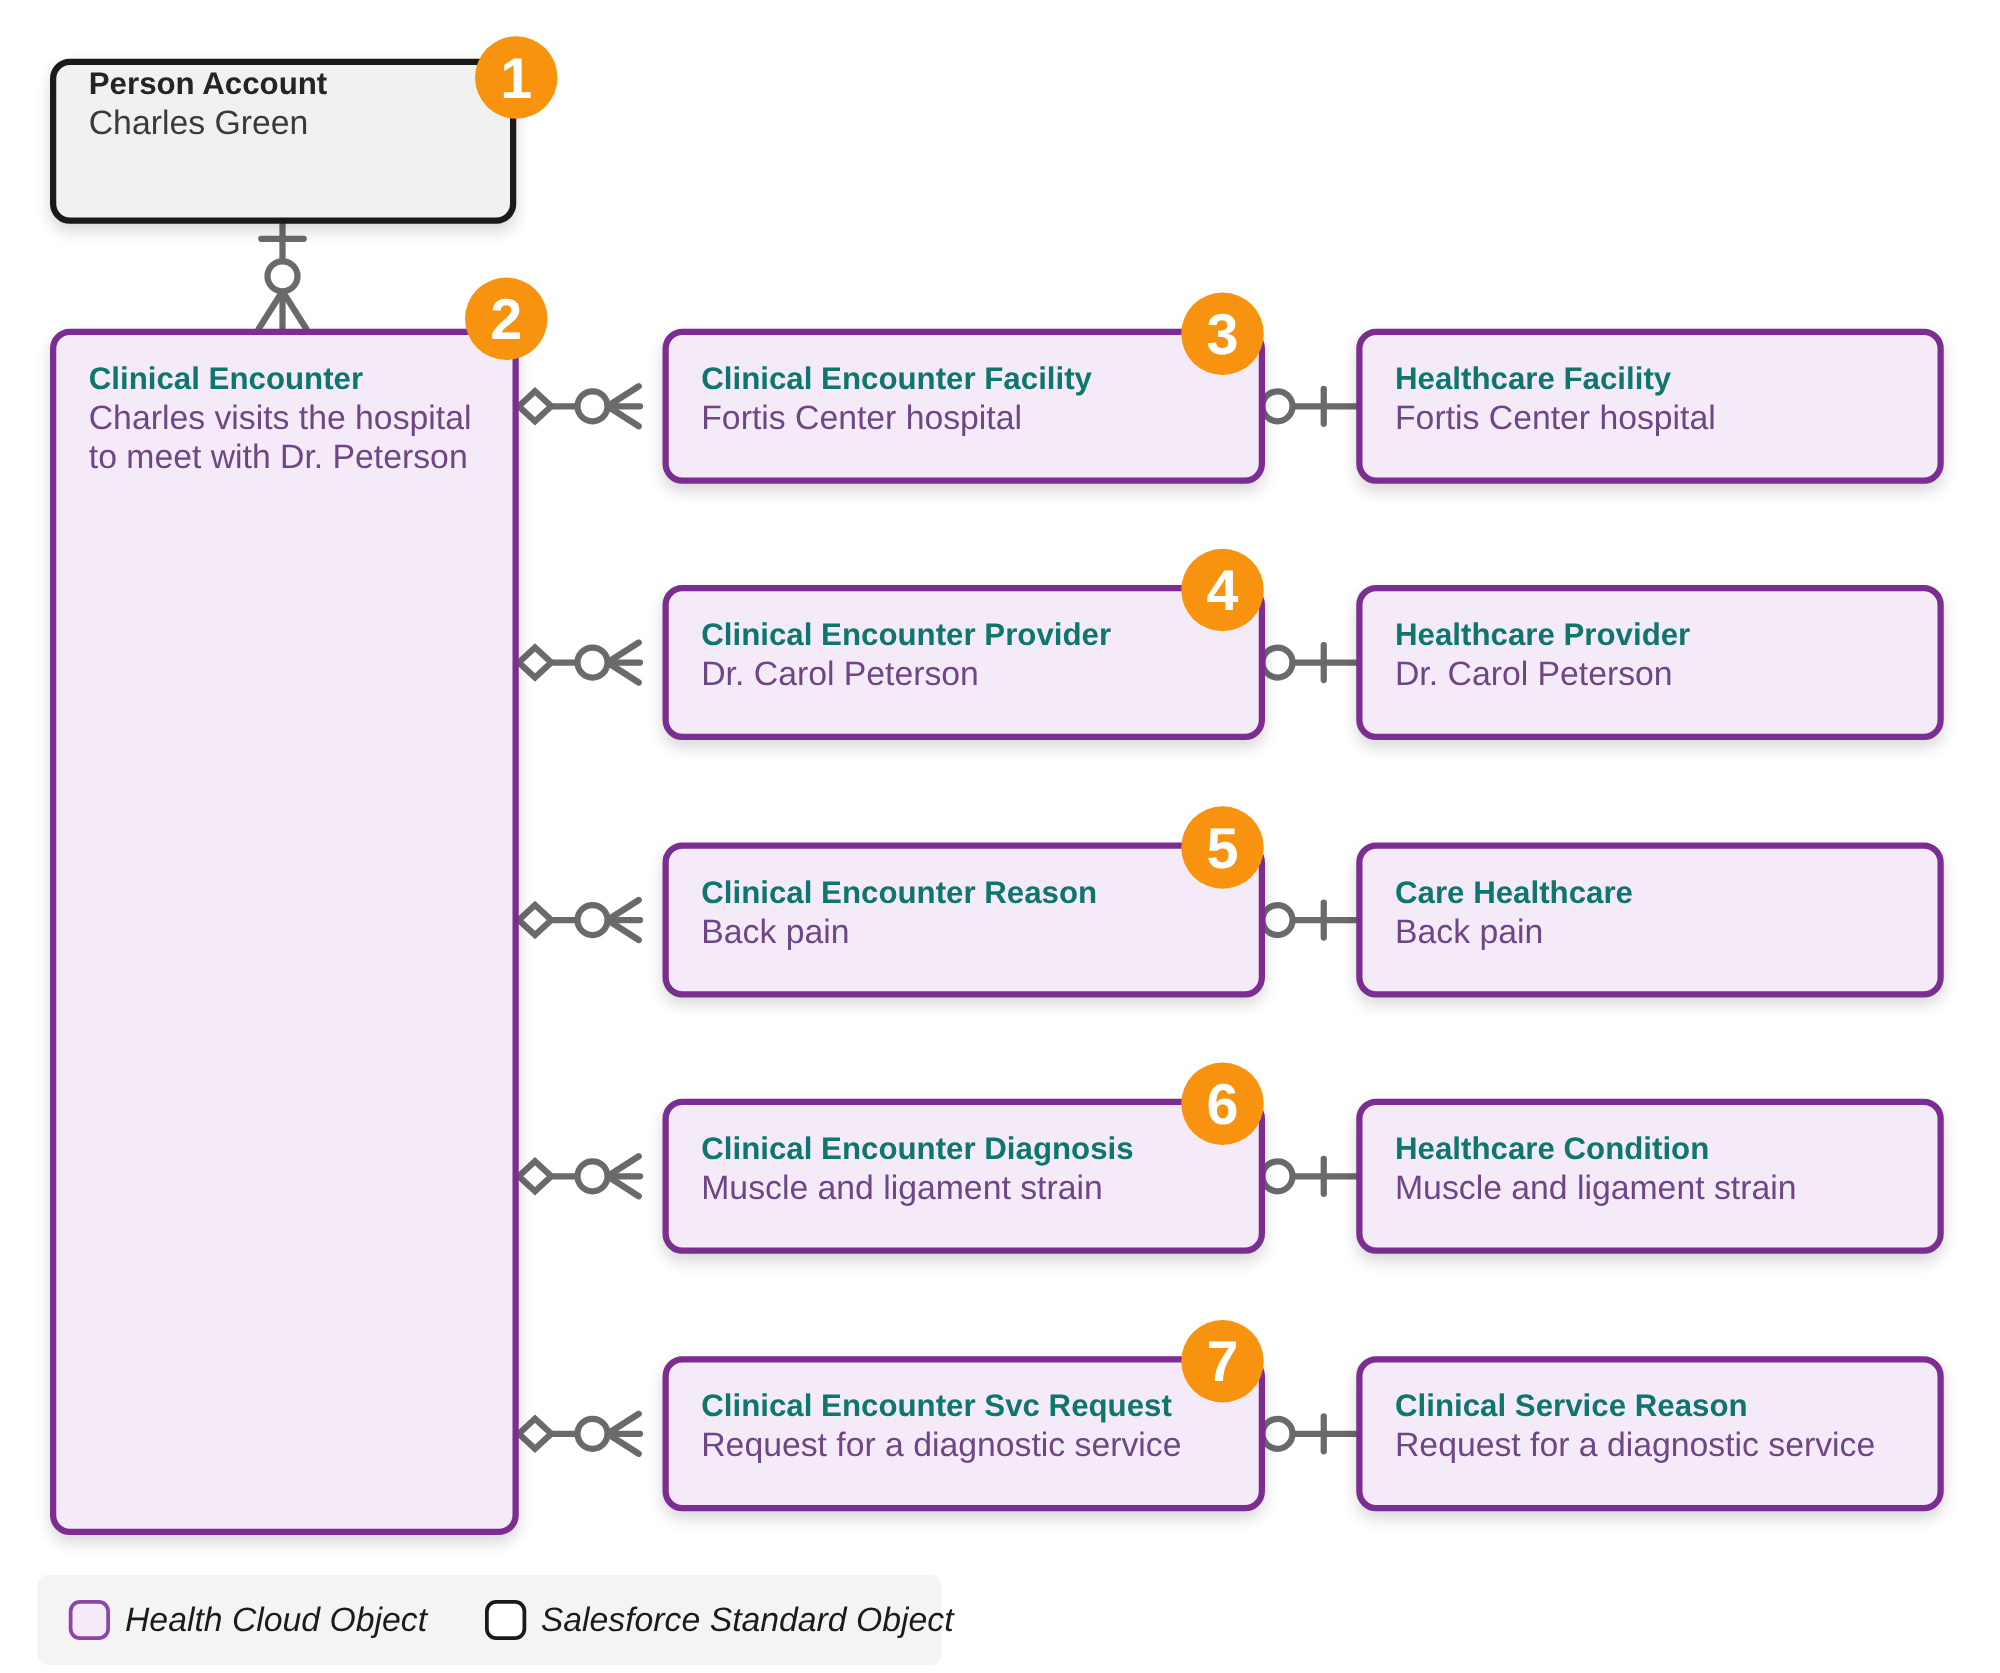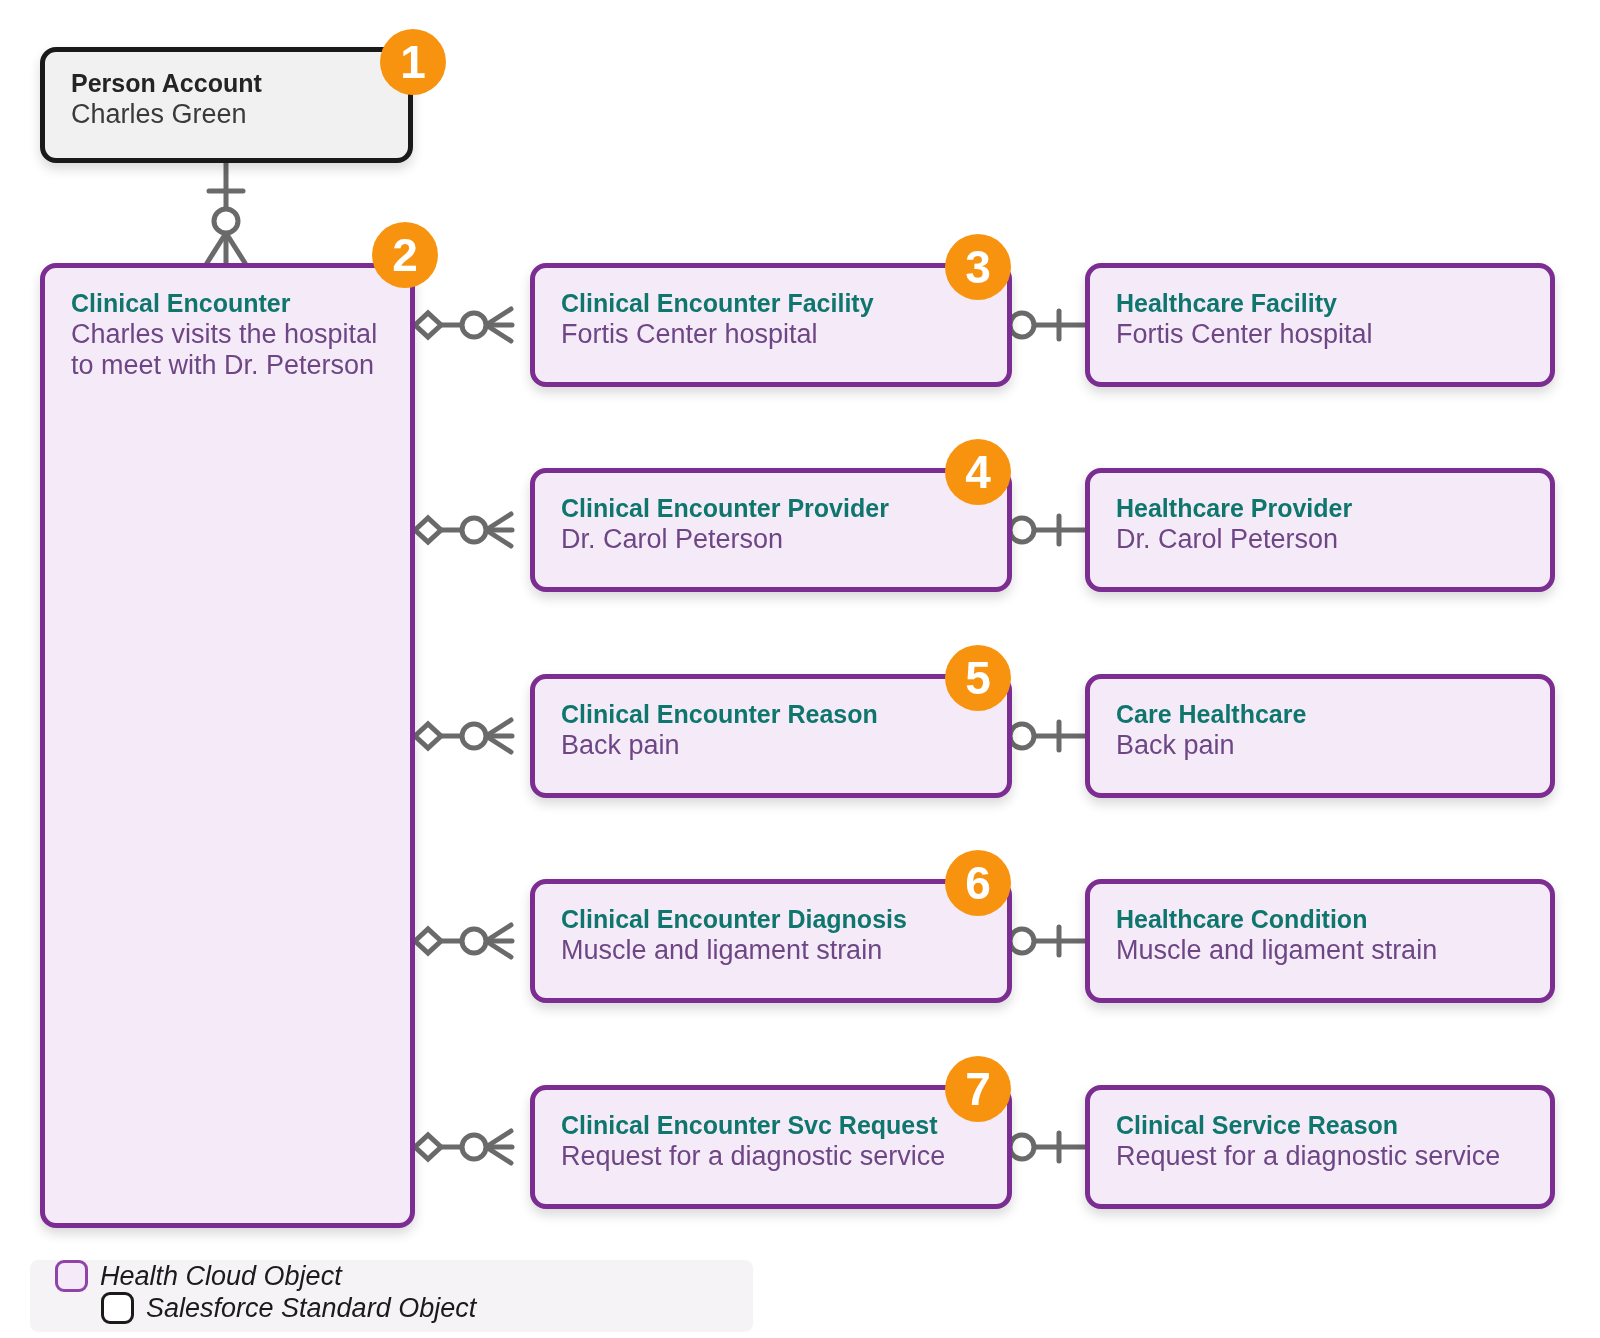--- a/index.html
+++ b/index.html
@@ -22,38 +22,38 @@
   .box.std .title{color:#242424;}
   .box.std .subtitle{color:#3A3A3A;}
 
   .badge{
     position:absolute;z-index:3;width:66px;height:66px;border-radius:50%;
     background:#F8930F;color:#ffffff;font-size:46px;font-weight:bold;
     display:flex;align-items:center;justify-content:center;line-height:1;
   }
 
   
-  #box-person{left:40px;top:47px;width:373px;height:116px;padding-top:16px;}
+  #box-person{left:40px;top:47px;width:373px;height:132px;padding-top:0;}
   #box-encounter{left:40px;top:263px;width:375px;height:965px;}
   .jbox{left:530px;width:482px;height:124px;}
   .tbox{left:1085px;width:470px;height:124px;}
   .row0{top:263px;} .row1{top:468px;} .row2{top:674px;} .row3{top:879px;} .row4{top:1085px;}
 
   #badge-1{left:380px;top:29px;}
   #badge-2{left:372px;top:222px;}
   #badge-3{left:945px;top:234px;}
   #badge-4{left:945px;top:439px;}
   #badge-5{left:945px;top:645px;}
   #badge-6{left:945px;top:850px;}
   #badge-7{left:945px;top:1056px;}
 
   .legend{
     position:absolute;z-index:2;left:30px;top:1260px;width:723px;height:72px;
-    background:#F5F3F6;border-radius:8px;display:flex;
-    padding-left:25px;box-sizing:border-box;flex-direction:column;
+    background:#F5F3F6;border-radius:8px;display:flex;align-items:center;
+    padding-left:25px;box-sizing:border-box;
   }
   .legend .swatch{width:33px;height:32px;border-radius:9px;box-sizing:border-box;margin-right:12px;flex:none;}
   .legend .swatch.hc-swatch{background:#F5EBF8;border:3px solid #8E44A8;}
   .legend .swatch.std-swatch{background:#ffffff;border:3px solid #1A1A1A;}
   .legend .lbl{font-size:27px;font-style:italic;color:#1B1B1B;white-space:nowrap;}
   .legend .item2{margin-left:46px;display:flex;align-items:center;}
   .legend .item1{display:flex;align-items:center;}
 </style>
 </head>
 <body>

